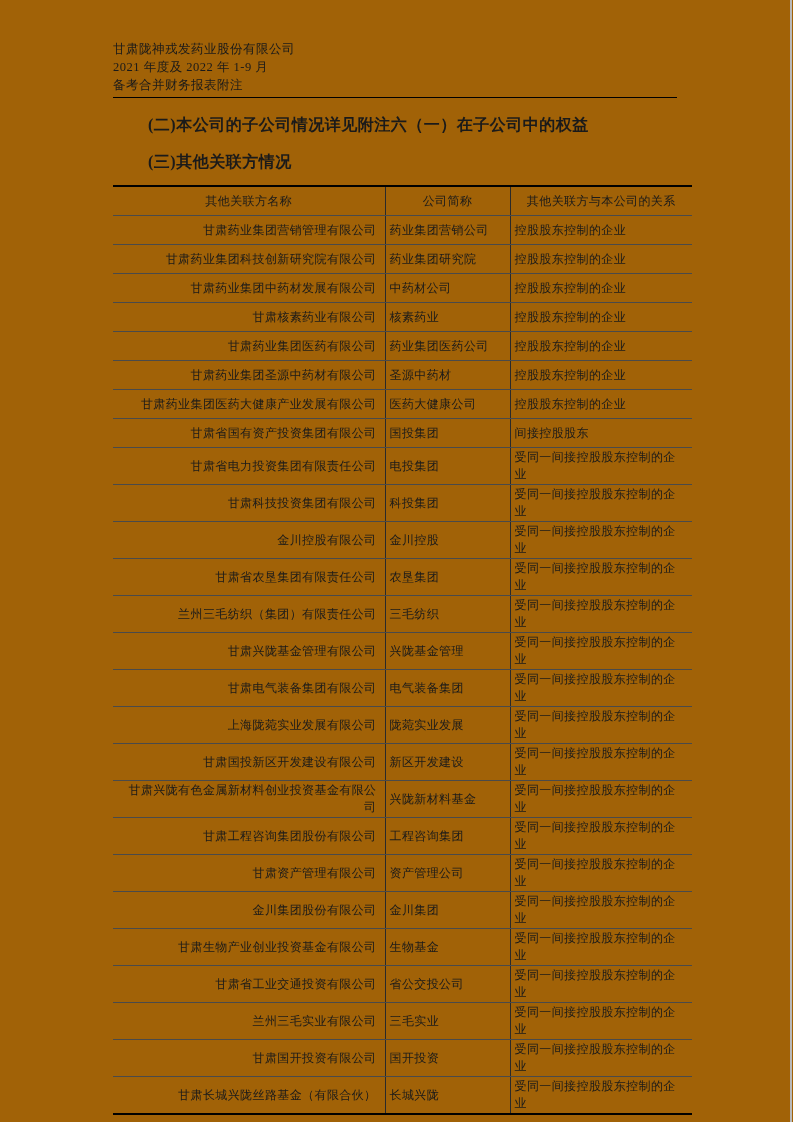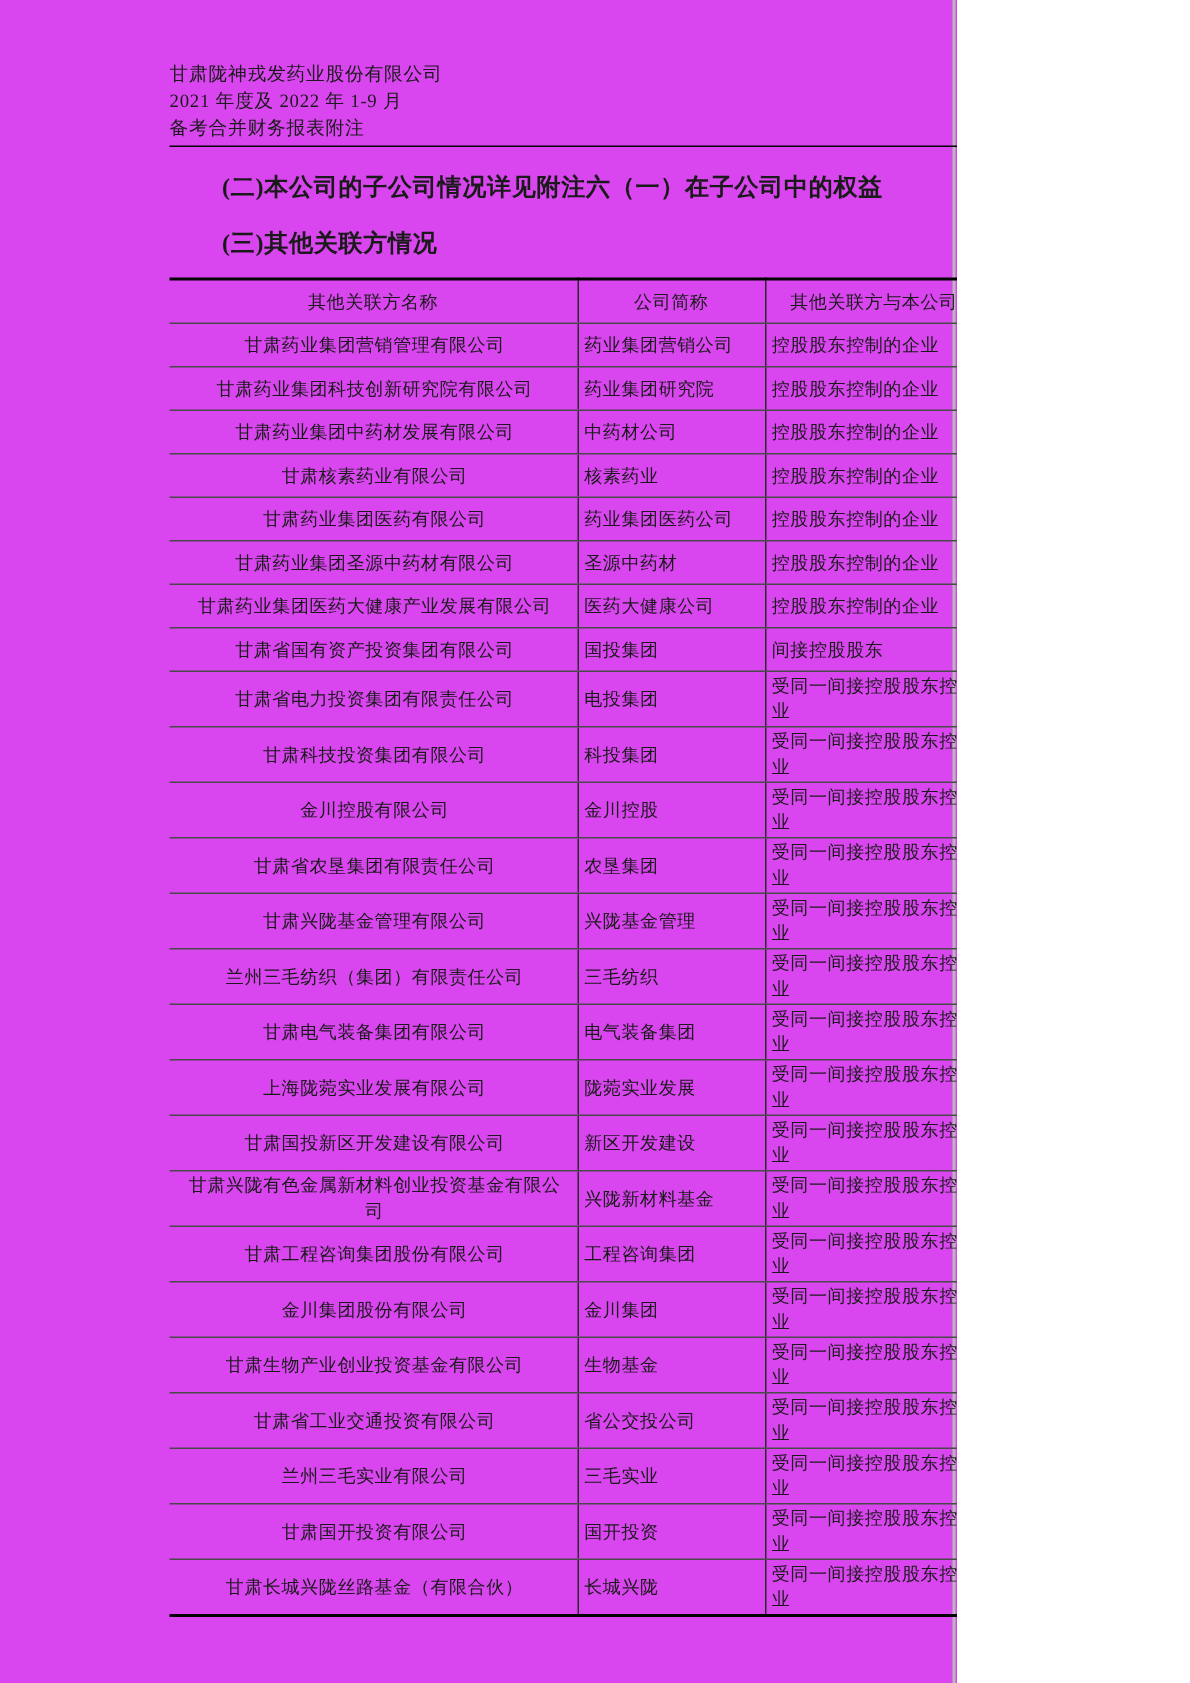--- a/index.html
+++ b/index.html
@@ -4,23 +4,23 @@
 <style>
   html, body {
     margin: 0;
     padding: 0;
     background: #ffffff;
     font-family: "Liberation Serif", "DejaVu Serif", serif;
     color: #1a1a1a;
   }
   .page {
     position: relative;
-    width: 638px;
+    width: 793px;
     height: 1122px;
-    background: #d946ef;
+    background: #a16207;
     overflow: hidden;
   }
   
   .scan-edge {
     position: absolute;
     top: 0; right: 1px;
     width: 2px; height: 100%;
     background: #b9b9b9;
   }
   .content {
@@ -65,21 +65,21 @@
   table.related col.c2 { width: 182px; }
   table.related th, table.related td {
     height: 26px;
     padding: 1px 4px;
     border-bottom: 1px solid #4a4a4a;
     font-weight: normal;
     letter-spacing: 0.4px;
     line-height: 17px;
   }
   table.related th { text-align: center; }
-  table.related td.c0 { text-align: center; padding-left: 10px; padding-right: 8px; }
+  table.related td.c0 { text-align: right; padding-left: 10px; padding-right: 8px; }
   table.related td.c1, table.related td.c2 { }
   table.related th.c1, table.related td.c1 {
     border-left: 1px solid #2a2a2a;
     border-right: 1px solid #2a2a2a;
   }
   table.related tr:last-child td { border-bottom: none; }
 </style>
 </head>
 <body>
 
@@ -168,30 +168,30 @@
             <td class="c0">金川控股有限公司</td>
             <td class="c1">金川控股</td>
             <td class="c2">受同一间接控股股东控制的企业</td>
           </tr>
           <tr>
             <td class="c0">甘肃省农垦集团有限责任公司</td>
             <td class="c1">农垦集团</td>
             <td class="c2">受同一间接控股股东控制的企业</td>
           </tr>
           <tr>
+            <td class="c0">兰州三毛纺织（集团）有限责任公司</td>
+            <td class="c1">三毛纺织</td>
+            <td class="c2">受同一间接控股股东控制的企业</td>
+          </tr>
+          <tr>
             <td class="c0">甘肃兴陇基金管理有限公司</td>
             <td class="c1">兴陇基金管理</td>
             <td class="c2">受同一间接控股股东控制的企业</td>
           </tr>
           <tr>
-            <td class="c0">兰州三毛纺织（集团）有限责任公司</td>
-            <td class="c1">三毛纺织</td>
-            <td class="c2">受同一间接控股股东控制的企业</td>
-          </tr>
-          <tr>
             <td class="c0">甘肃电气装备集团有限公司</td>
             <td class="c1">电气装备集团</td>
             <td class="c2">受同一间接控股股东控制的企业</td>
           </tr>
           <tr>
             <td class="c0">上海陇菀实业发展有限公司</td>
             <td class="c1">陇菀实业发展</td>
             <td class="c2">受同一间接控股股东控制的企业</td>
           </tr>
           <tr>
@@ -203,20 +203,25 @@
             <td class="c0">甘肃兴陇有色金属新材料创业投资基金有限公司</td>
             <td class="c1">兴陇新材料基金</td>
             <td class="c2">受同一间接控股股东控制的企业</td>
           </tr>
           <tr>
             <td class="c0">甘肃工程咨询集团股份有限公司</td>
             <td class="c1">工程咨询集团</td>
             <td class="c2">受同一间接控股股东控制的企业</td>
           </tr>
           <tr>
+            <td class="c0">甘肃资产管理有限公司</td>
+            <td class="c1">资产管理公司</td>
+            <td class="c2">受同一间接控股股东控制的企业</td>
+          </tr>
+          <tr>
             <td class="c0">金川集团股份有限公司</td>
             <td class="c1">金川集团</td>
             <td class="c2">受同一间接控股股东控制的企业</td>
           </tr>
           <tr>
             <td class="c0">甘肃生物产业创业投资基金有限公司</td>
             <td class="c1">生物基金</td>
             <td class="c2">受同一间接控股股东控制的企业</td>
           </tr>
           <tr>

